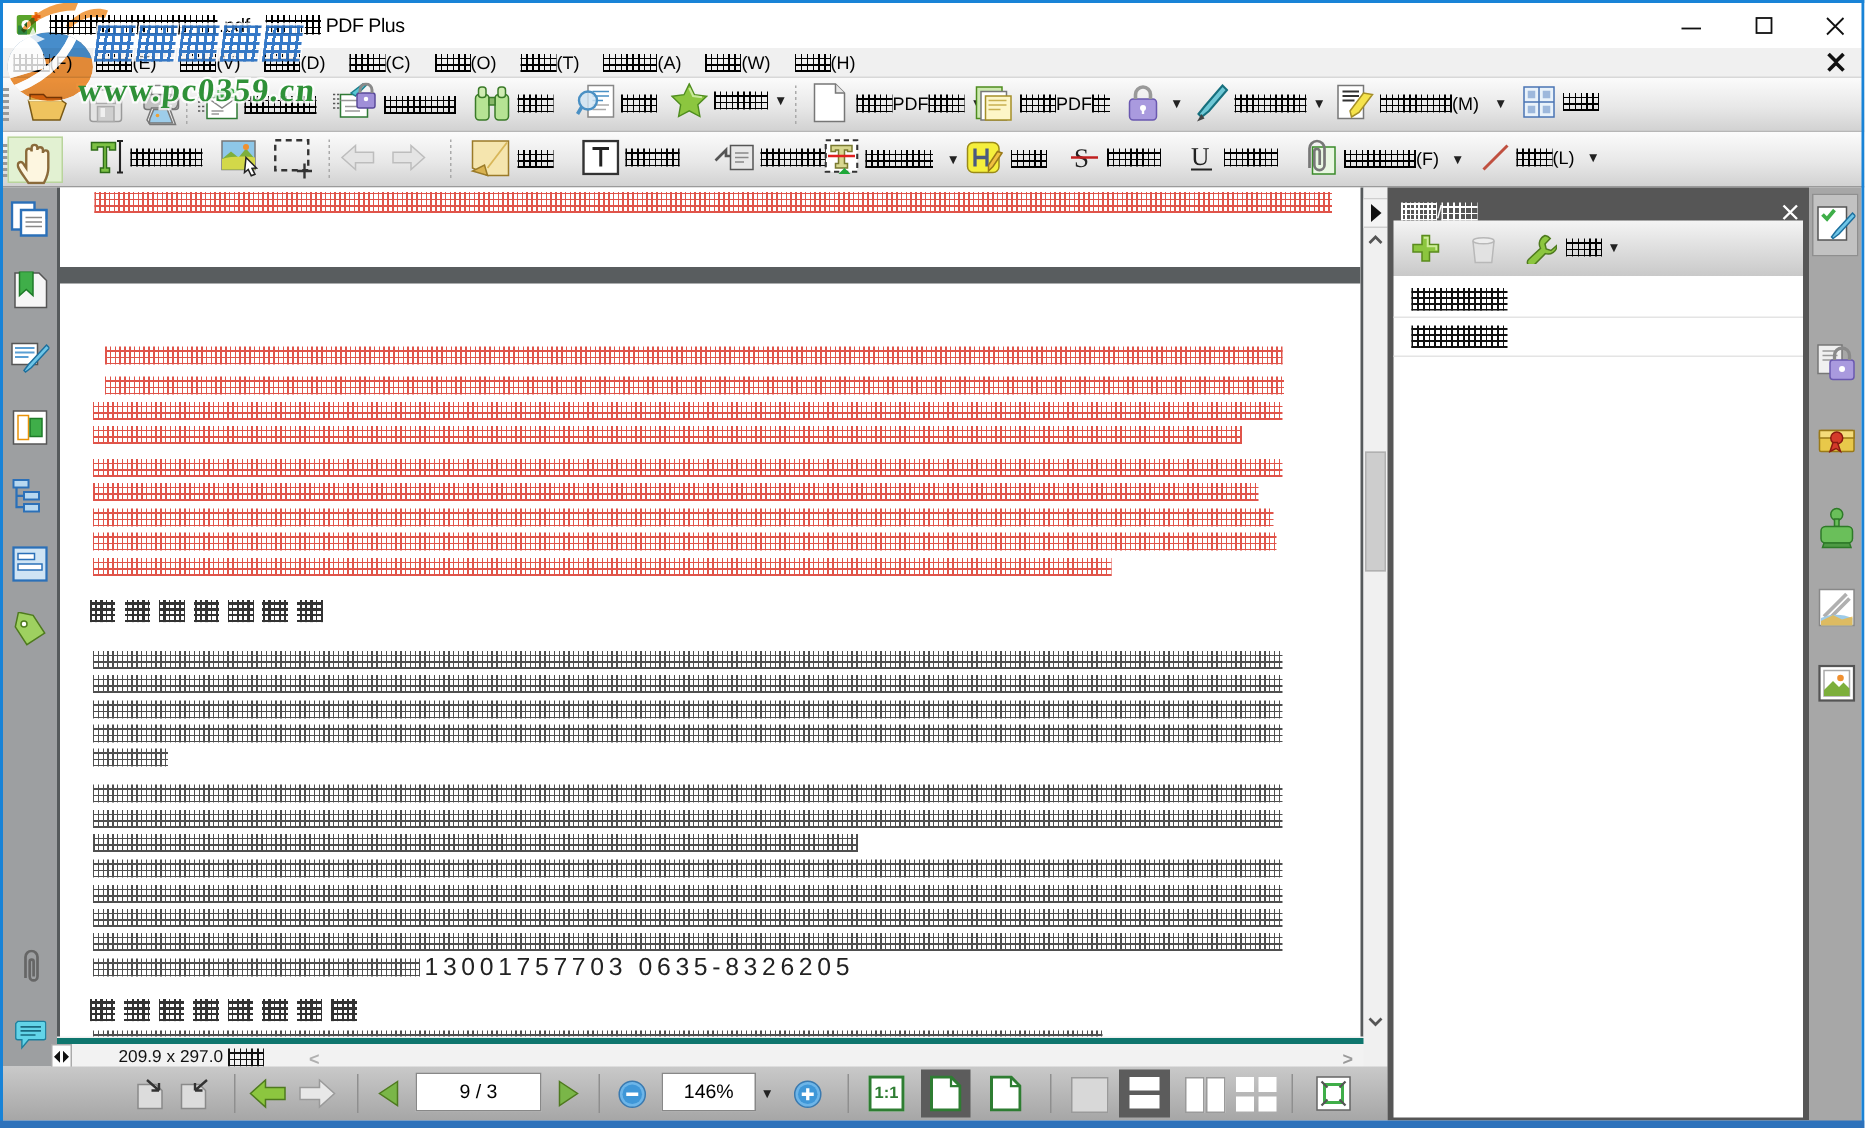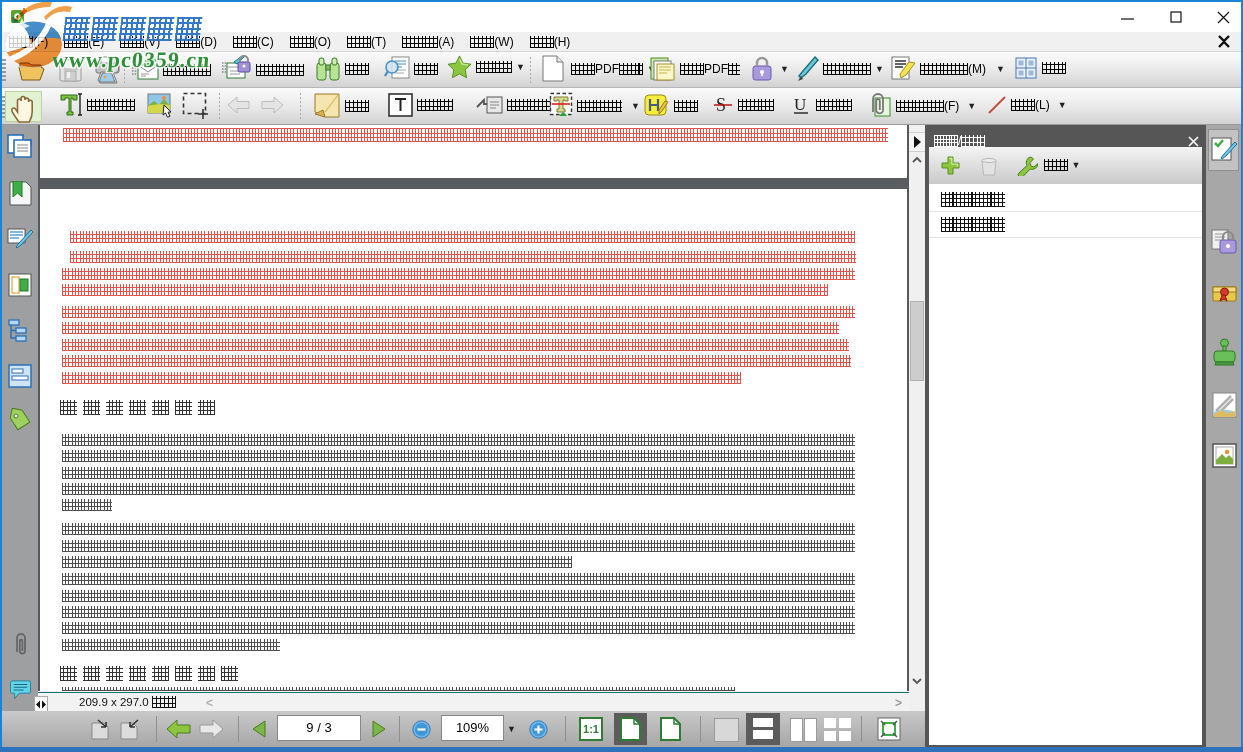--- a/index.html
+++ b/index.html
@@ -49,20 +49,26 @@
 <div class="abs" style="left:0;bottom:0;width:1243px;height:5px;background:#2e72bb;z-index:60"></div>
 
 <div class="abs" id="titlebar" style="left:2px;top:2px;width:1239px;height:30px;background:#fff">
   <svg class="abs" style="left:9px;top:6px" width="17" height="16" viewBox="0 0 17 16">
     <rect x="0" y="2" width="13" height="13" rx="2" fill="#5aa42c"></rect>
     <rect x="1" y="9" width="6" height="6" fill="#2e8540"></rect>
     <circle cx="6.5" cy="8.5" r="3.2" fill="#fff"></circle>
     <path d="M5 8.5l2-2v4z" fill="#2e8540"></path>
     <path d="M12 0h2v2h2v2h-2v2h-2V4h-2V2h2z" fill="#f08a1e"></path>
   </svg>
+  <div class="abs lbl" style="left:31px;top:6px;height:16px;font-size:13px;letter-spacing:-.3px">
+    <span class="zh" style="width:112px;height:13px"></span>
+    <span style="margin-left:1px">.pdf&nbsp;-&nbsp;</span>
+    <span class="zh" style="width:37px;height:13px"></span>
+    <span style="margin-left:3px">PDF&nbsp;Plus</span>
+  </div>
   <svg class="abs" style="left:1118px;top:8px" width="120" height="16" viewBox="0 0 120 16">
     <g stroke="#111" stroke-width="1.2" fill="none">
       <path d="M1 9h13"></path>
       <rect x="51" y="2" width="10" height="10"></rect>
       <path d="M98 2l11 11M109 2L98 13"></path>
     </g>
   </svg>
 </div>
 
 <div class="abs" id="menubar" style="left:2px;top:32px;width:1239px;height:19px;background:#f0f0f0;border-bottom:1px solid #d8d8d8">
@@ -426,40 +432,41 @@
   <div class="tl blk" style="left:22px;top:358px;width:793px"></div>
   <div class="tl blk" style="left:22px;top:374px;width:50px"></div>
   <div class="tl blk" style="left:22px;top:398px;width:793px"></div>
   <div class="tl blk" style="left:22px;top:415px;width:793px"></div>
   <div class="tl blk" style="left:22px;top:431px;width:510px"></div>
   <div class="tl blk" style="left:22px;top:448px;width:793px"></div>
   <div class="tl blk" style="left:22px;top:465px;width:793px"></div>
   <div class="tl blk" style="left:22px;top:481px;width:793px"></div>
   <div class="tl blk" style="left:22px;top:497px;width:793px"></div>
   <div class="tl blk" style="left:22px;top:514px;width:218px"></div>
+  <div class="abs" style="left:243px;top:511px;font-size:16.5px;color:#222;letter-spacing:3.1px">13001757703 0635-8326205</div>
   <div class="tl blk zhb" style="left:20px;top:541px;width:184px;height:15px"></div>
   <div class="tl blk" style="left:22px;top:562px;width:673px"></div>
 </div>
 
 <div class="abs" id="vsb" style="left:909px;top:125px;width:16px;height:566px;background:#f0f0f0">
   <div class="abs" style="left:0;top:7px;width:16px;height:1px;background:#cfcfcf"></div>
   <div class="abs" style="left:0;top:8px;width:16px;height:18px;background:#f4f4f4;border-bottom:1px solid #cfcfcf"></div>
   <svg class="abs" style="left:3px;top:11px" width="10" height="12" viewBox="0 0 10 12">
       <path d="M2 0l7 6-7 6z" fill="#111"></path>
     </svg>
   <svg class="abs" style="left:3px;top:31px" width="10" height="8" viewBox="0 0 10 8">
       <path d="M1 6l4-4 4 4" stroke="#555" stroke-width="1.8" fill="none"></path>
     </svg>
   <div class="abs" style="left:1px;top:176px;width:14px;height:80px;background:#cdcdcd;border:1px solid #b0b0b0;box-sizing:border-box"></div>
   <svg class="abs" style="left:3px;top:552px" width="10" height="8" viewBox="0 0 10 8">
       <path d="M1 2l4 4 4-4" stroke="#555" stroke-width="1.8" fill="none"></path>
     </svg>
 </div>
 
-<div class="abs" id="hsbrow" style="left:38px;top:692px;width:871px;height:19px;background:#f2f2f2;border-top:1px solid #0f766e">
+<div class="abs" id="hsbrow" style="left:38px;top:692px;width:871px;height:19px;background:#f2f2f2;border-top:4px solid #0f766e">
   <div class="abs lbl" style="left:41px;top:3px;font-size:11.5px;color:#111">209.9 x 297.0&nbsp;<span class="zh" style="width:24px;height:12px"></span></div>
   <div class="abs" style="left:168px;top:3px;color:#b0b0b0;font-size:12px;font-weight:bold">&lt;</div>
   <div class="abs" style="left:857px;top:3px;color:#9a9a9a;font-size:12px;font-weight:bold">&gt;</div>
 </div>
 <div class="abs" style="left:34px;top:696px;width:12px;height:15px;background:#fdfdfd;border:1px solid #aaa"><svg width="12" height="15" viewBox="0 0 12 15">
       <path d="M5 3.5v8l-4-4zM7 3.5v8l4-4z" fill="#111"></path>
     </svg></div>
 
 <div class="abs" id="status" style="left:2px;top:711px;width:923px;height:36px;background:linear-gradient(#c9c9c9,#a6a6a6)">
  <svg class="abs" style="left:89px;top:7px" width="54" height="23" viewBox="0 0 54 23">
@@ -482,21 +489,21 @@
  <div class="abs" style="left:275px;top:4px;width:84px;height:26px;background:#fff;border:1px solid #888;box-sizing:border-box;font-size:13px;text-align:center;line-height:24px;color:#000">9 / 3</div>
  <svg class="abs" style="left:370px;top:9px" width="15" height="18" viewBox="0 0 15 18">
       <path d="M1 1l12 8-12 8z" fill="#7ab648" stroke="#4e7a1e"></path>
     </svg>
  <div class="abs" style="left:397px;top:5px;width:1px;height:26px;background:#8f8f8f"></div>
  <svg class="abs" style="left:410px;top:9px" width="19" height="19" viewBox="0 0 19 19">
   <circle cx="9.5" cy="9.5" r="8.7" fill="#6db5e8" stroke="#3a7ab0"></circle>
   <circle cx="9.5" cy="9.5" r="6.5" fill="#3f97d8"></circle>
   <path d="M5.5 9.5h8" stroke="#fff" stroke-width="2.2"></path>
  </svg>
- <div class="abs" style="left:439px;top:4px;width:63px;height:26px;background:#fff;border:1px solid #888;box-sizing:border-box;font-size:13px;text-align:center;line-height:24px;color:#000">109%</div>
+ <div class="abs" style="left:439px;top:4px;width:63px;height:26px;background:#fff;border:1px solid #888;box-sizing:border-box;font-size:13px;text-align:center;line-height:24px;color:#000">146%</div>
  <div class="abs" style="left:505px;top:13px;font-size:9px;color:#222">▼</div>
  <svg class="abs" style="left:527px;top:9px" width="19" height="19" viewBox="0 0 19 19">
   <circle cx="9.5" cy="9.5" r="8.7" fill="#6db5e8" stroke="#3a7ab0"></circle>
   <circle cx="9.5" cy="9.5" r="6.5" fill="#3f97d8"></circle>
   <path d="M5.5 9.5h8M9.5 5.5v8" stroke="#fff" stroke-width="2.2"></path>
  </svg>
  <div class="abs" style="left:563px;top:5px;width:1px;height:26px;background:#8f8f8f"></div>
  <div class="abs" style="left:577px;top:6px;width:24px;height:24px;background:#fff;border:2px solid #2e7d32;box-sizing:border-box;color:#2e7d32;font-size:11px;font-weight:bold;text-align:center;line-height:20px">1:1</div>
  <div class="abs" style="left:612px;top:2px;width:33px;height:32px;background:#5c5c5c">
   <svg class="abs" style="left:6px;top:4px" width="21" height="24" viewBox="0 0 21 24">

